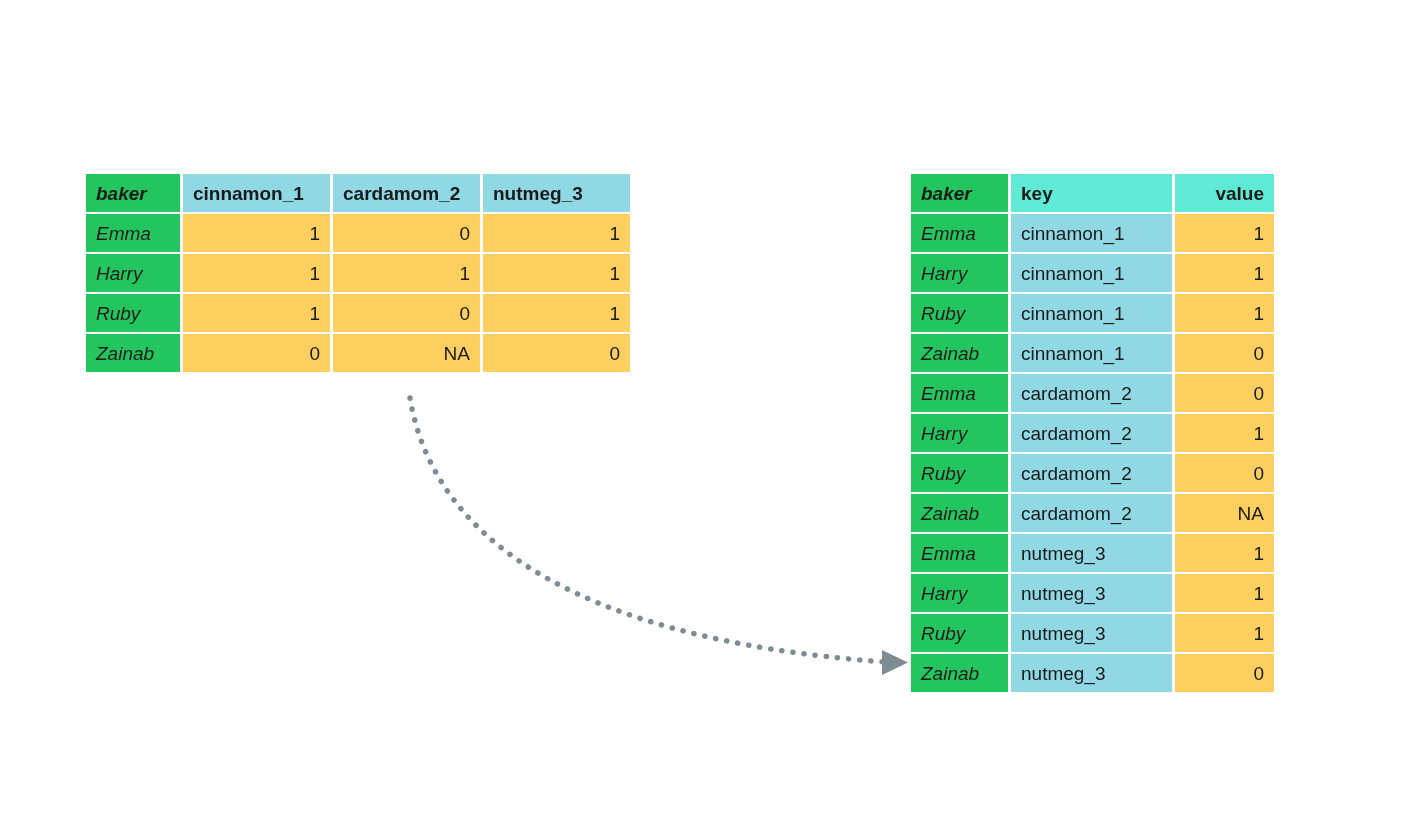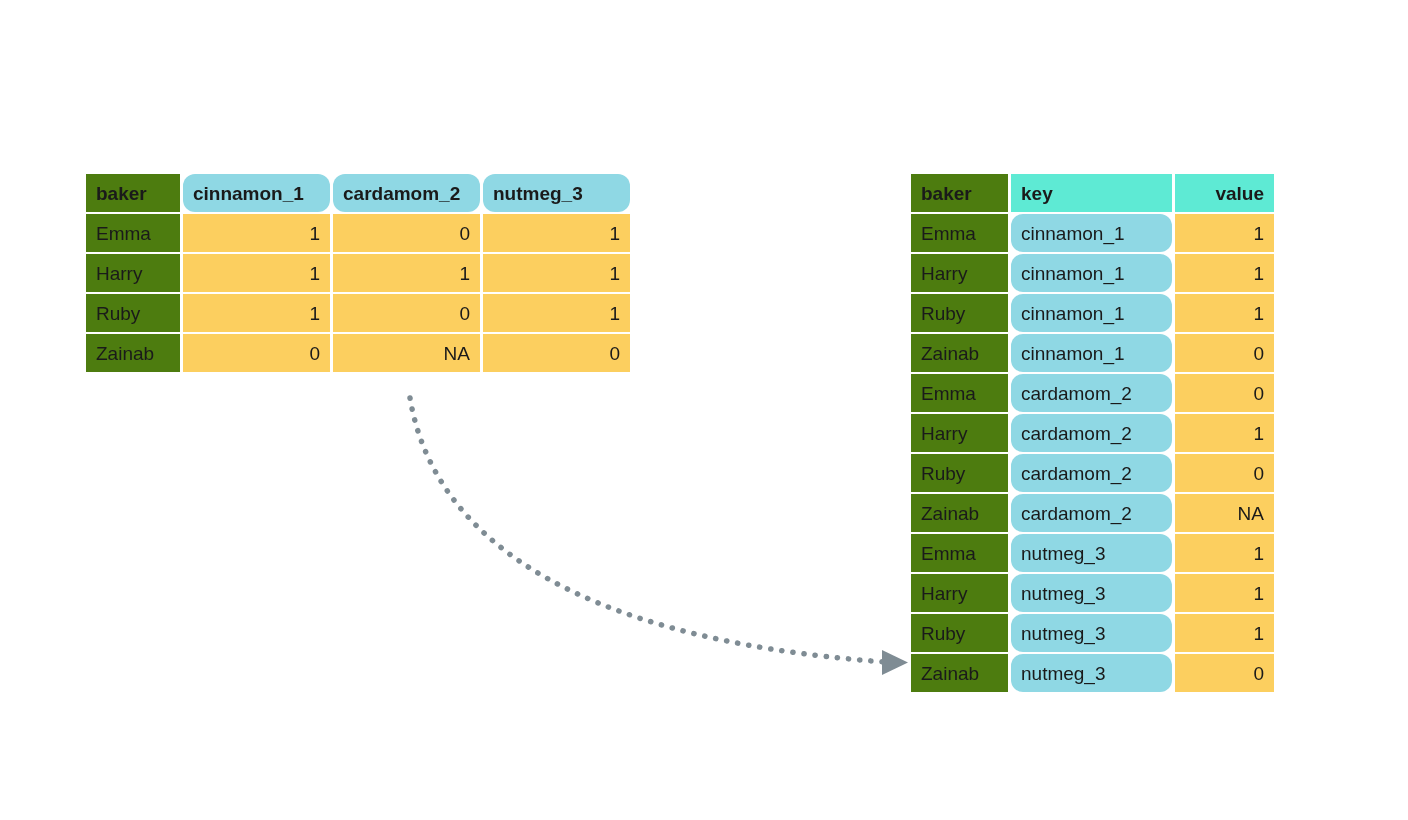--- a/index.html
+++ b/index.html
@@ -35,22 +35,22 @@
     font-weight: normal;
     color: #1a1a1a;
     vertical-align: middle;
     line-height: 1;
     white-space: nowrap;
   }
   .tbl th {
     font-weight: bold;
   }
 
-  .c-grey   { background: #4d7c0f; }
-  .c-cyan   { background: #8fd8e4; border-radius: 12px; }
+  .c-grey   { background: #22c55e; font-style: italic; }
+  .c-cyan   { background: #8fd8e4; }
   .c-yellow { background: #fccf5f; }
   .c-red    { background: #5eead4; }
 
   .ta-l { text-align: left; }
   .ta-r { text-align: right; margin-left: 16px; }
 
   
   #wide-table {
     left: 83px;
     top: 172px;

